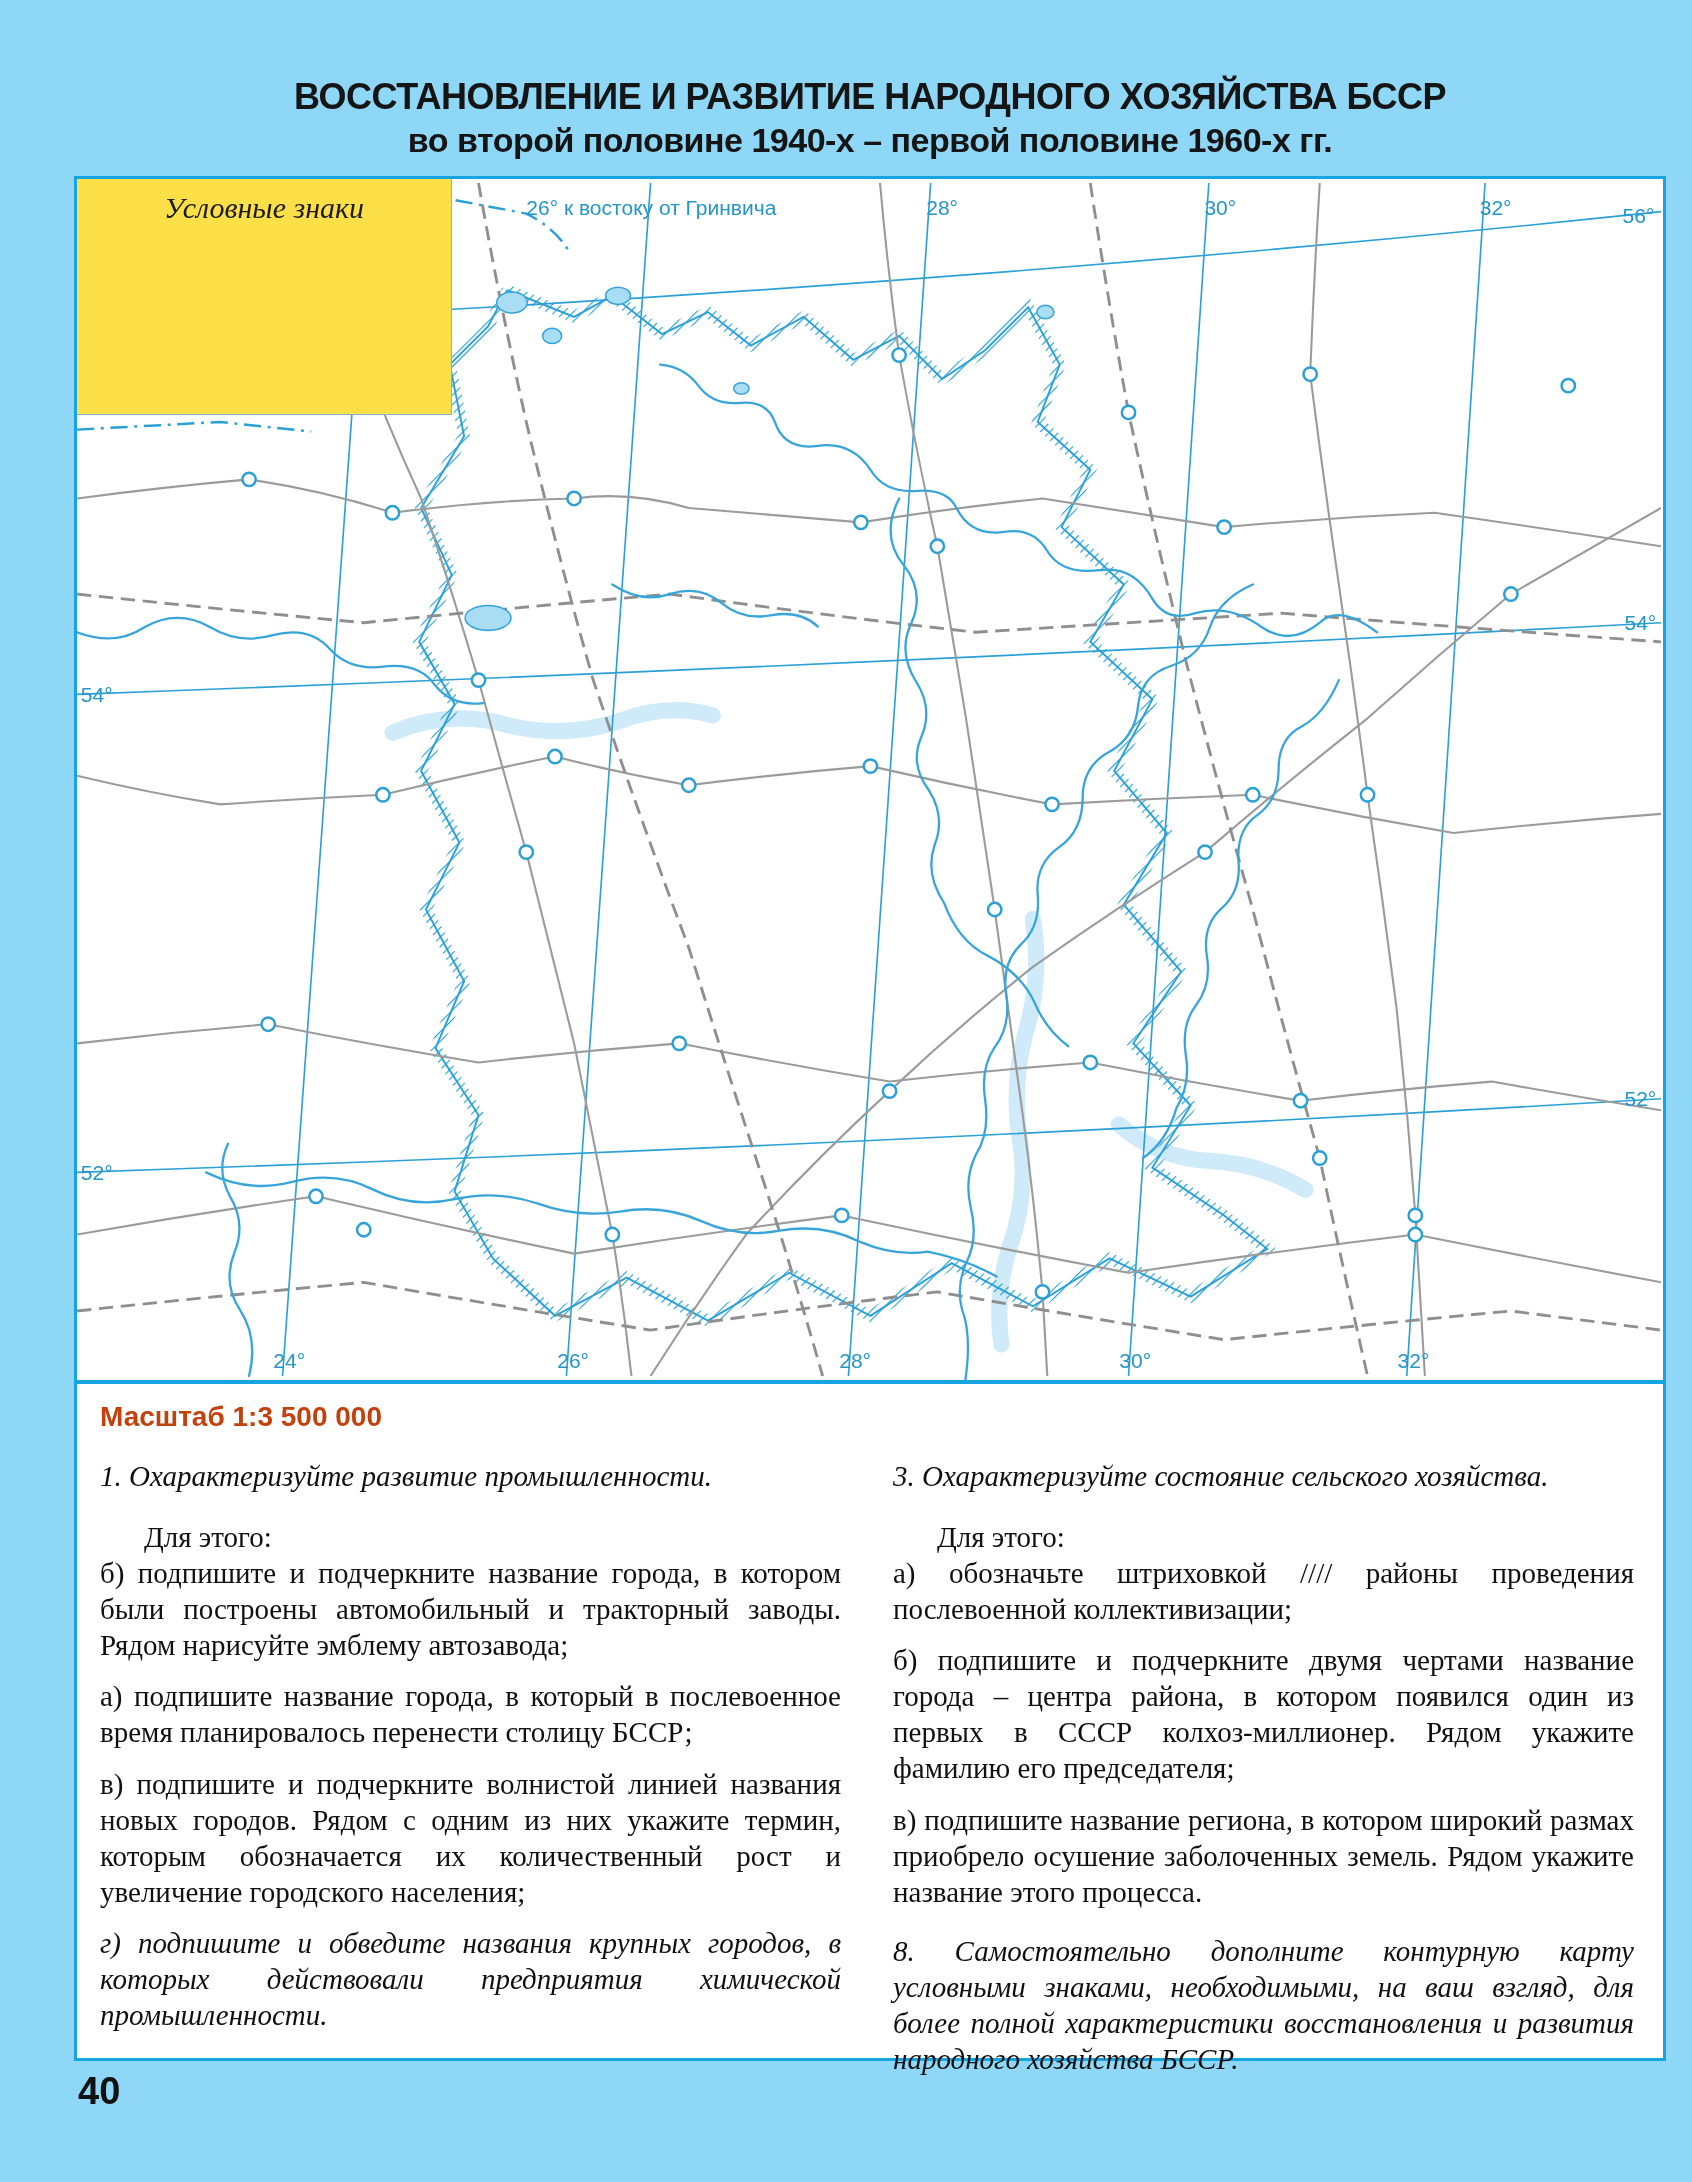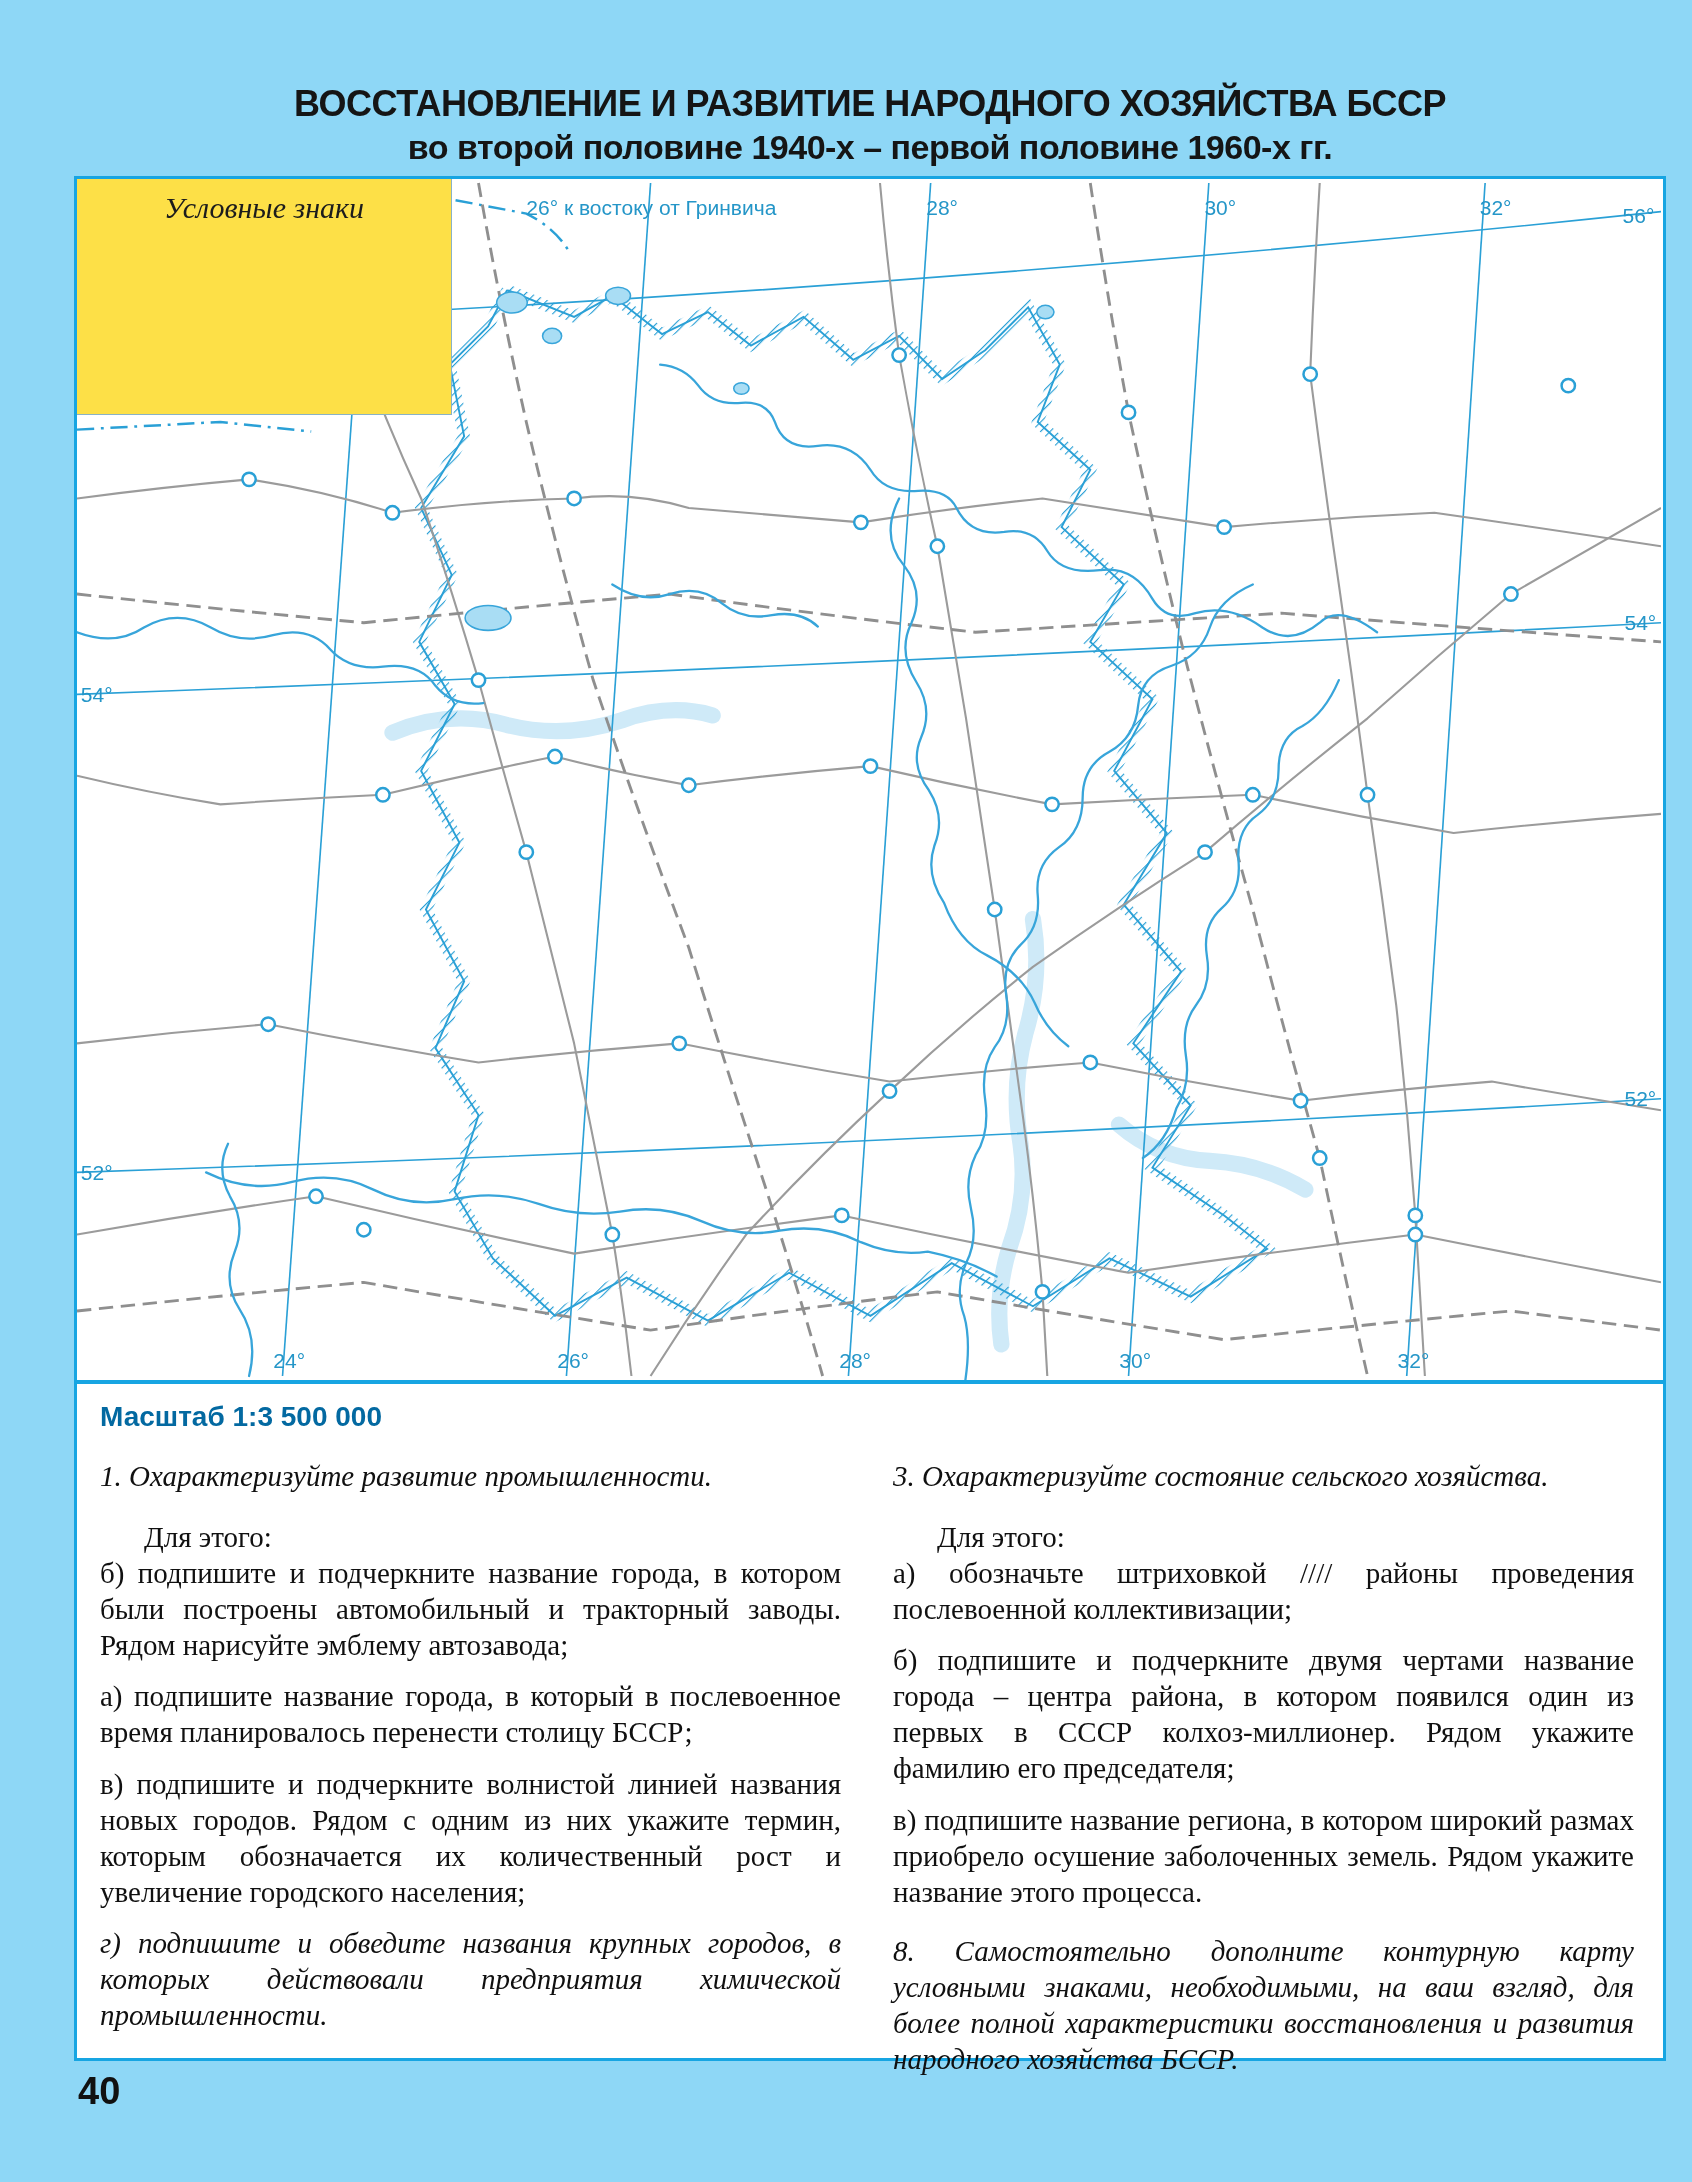--- a/index.html
+++ b/index.html
@@ -7,21 +7,21 @@
     width:1693px;height:2182px;
     background:#8ed7f6;
     font-family:"Liberation Sans", sans-serif;
     position:relative;
     -webkit-font-smoothing:antialiased;
   }
   .page{position:absolute;inset:0;width:1693px;height:2182px;overflow:hidden;}
 
   
   .header{
-    position:absolute;left:74px;top:83px;width:1592px;
+    position:absolute;left:74px;top:76px;width:1592px;
     text-align:center;color:#151515;
   }
   .header .t1{
     font-size:36px;font-weight:bold;letter-spacing:-0.5px;line-height:1.15;
   }
   .header .t2{
     font-size:34px;font-weight:bold;letter-spacing:-0.5px;margin-top:3.8px;
   }
 
   
@@ -52,21 +52,21 @@
     margin-top:11.5px;text-align:center;
     font-family:"Liberation Serif", serif;
     font-style:italic;font-size:30px;color:#1c1c1c;
   }
 
   
   .tasks-area{
     position:relative;padding:13.4px 29px 0 23px;color:#101010;
   }
   .scale-label{
-    font-size:28px;font-weight:bold;color:#0369a1;margin:3.8px 0 25px 0;
+    font-size:28px;font-weight:bold;color:#c2410c;margin:3.8px 0 25px 0;
   }
   .columns{display:flex;gap:52px;}
   .col{flex:1 1 0;font-family:"Liberation Serif", serif;font-size:29px;line-height:36px;}
   .task-heading{font-style:italic;margin:0 0 25px 0;}
   .task-intro{margin:0;text-indent:44px;}
   .task-item{margin:0 0 15.3px 0;text-align:justify;}
   .task-item.last{margin-bottom:0;font-style:italic;}
   .task3{font-style:italic;margin-top:23px;text-align:justify;}
 
   

